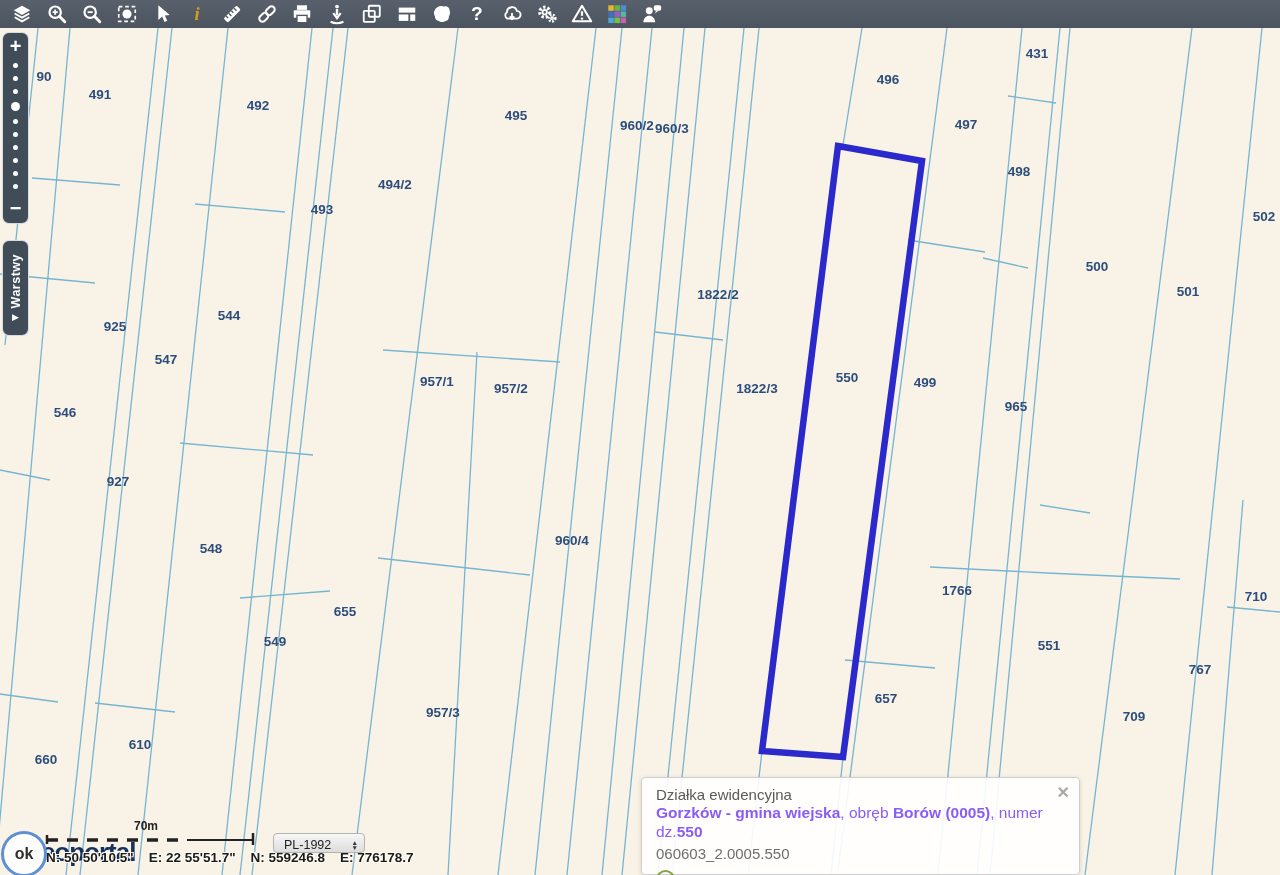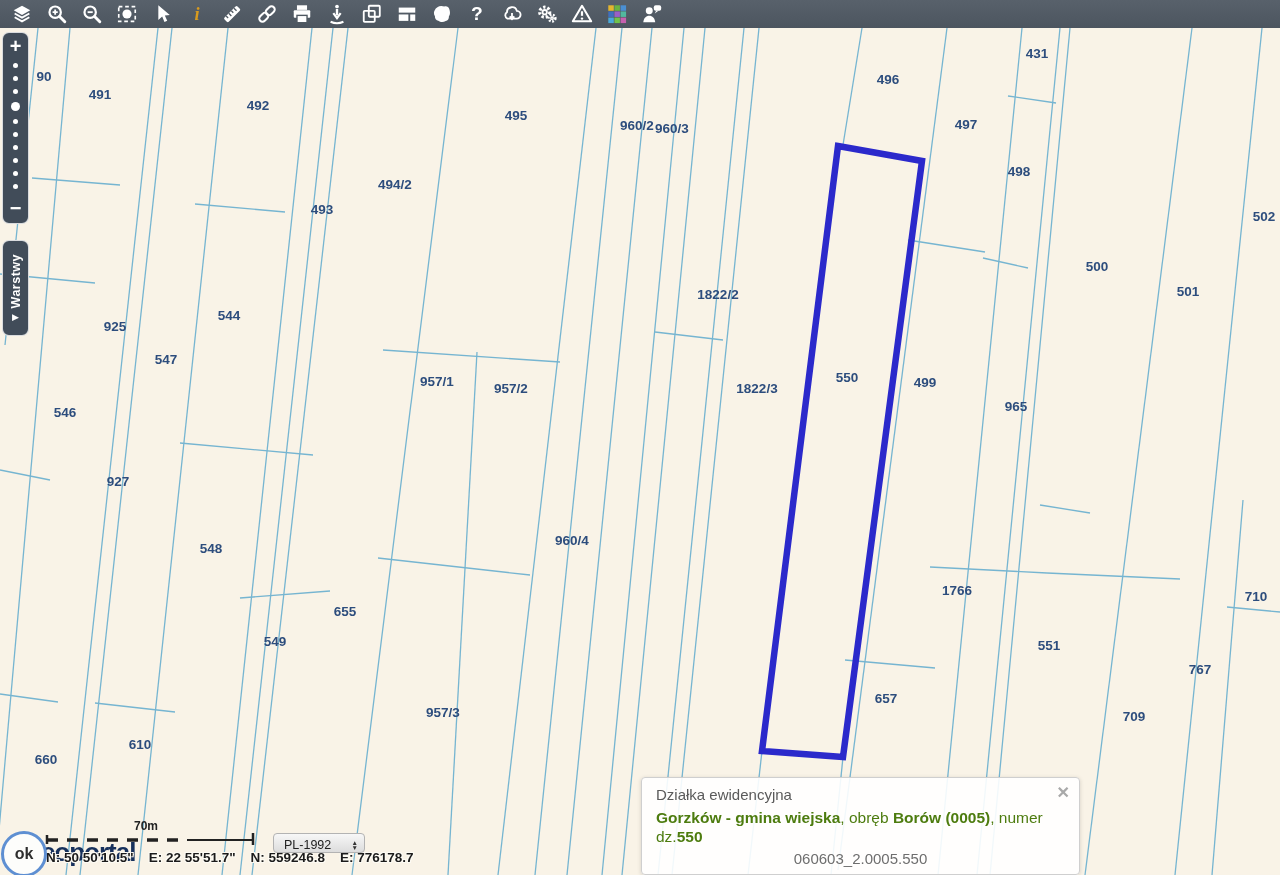--- a/index.html
+++ b/index.html
@@ -46,25 +46,25 @@
   .proj .pv{flex:1;}
   .spin{display:flex;flex-direction:column;font-size:6.5px;line-height:5px;color:#333;}
   .logo{position:absolute;left:1px;top:831px;width:46px;height:46px;border-radius:50%;z-index:6;
     background:#fdfdfb;border:3px solid #5e8fd2;display:flex;align-items:center;justify-content:center;
     font-size:16px;font-weight:bold;color:#2e2e2e;}
 
   
   .popup{position:absolute;left:641px;top:777px;width:439px;height:98px;z-index:20;
     background:rgba(255,255,255,.9);border:1px solid #cfcfcf;border-radius:4px;
     box-shadow:0 1px 4px rgba(0,0,0,.15);padding:8px 14px 10px 14px;}
-  .p-title{font-size:15px;color:#5a5a5a;margin-bottom:5px;}
+  .p-title{font-size:15px;color:#5a5a5a;margin-bottom:0;}
   .p-close{position:absolute;right:9px;top:7px;color:#a9a9a9;font-size:16px;font-weight:bold;cursor:pointer;line-height:16px;}
-  .p-main{font-size:15.5px;color:#4d7c0f;line-height:1.25;}
+  .p-main{font-size:15.5px;color:#8b5cf6;line-height:1.25;}
   .p-main .b{font-weight:bold;}
-  .p-id{font-size:15px;color:#6e6e6e;margin-top:3px;text-align:center;}
+  .p-id{font-size:15px;color:#6e6e6e;margin-top:3px;}
   .p-links{margin-top:8px;display:flex;align-items:center;gap:26px;font-size:15px;}
   .plus-icon{width:19px;height:19px;border:2px solid #8aa344;border-radius:50%;color:#8aa344;
     display:flex;align-items:center;justify-content:center;font-size:15px;font-weight:bold;line-height:1;cursor:pointer;}
 </style>
 </head>
 <body>
 
 <svg id="map" width="1280" height="875">
     <rect width="1280" height="875" fill="#f9f3e7"></rect>
     <g stroke="#76b5d1" stroke-width="1.3">

